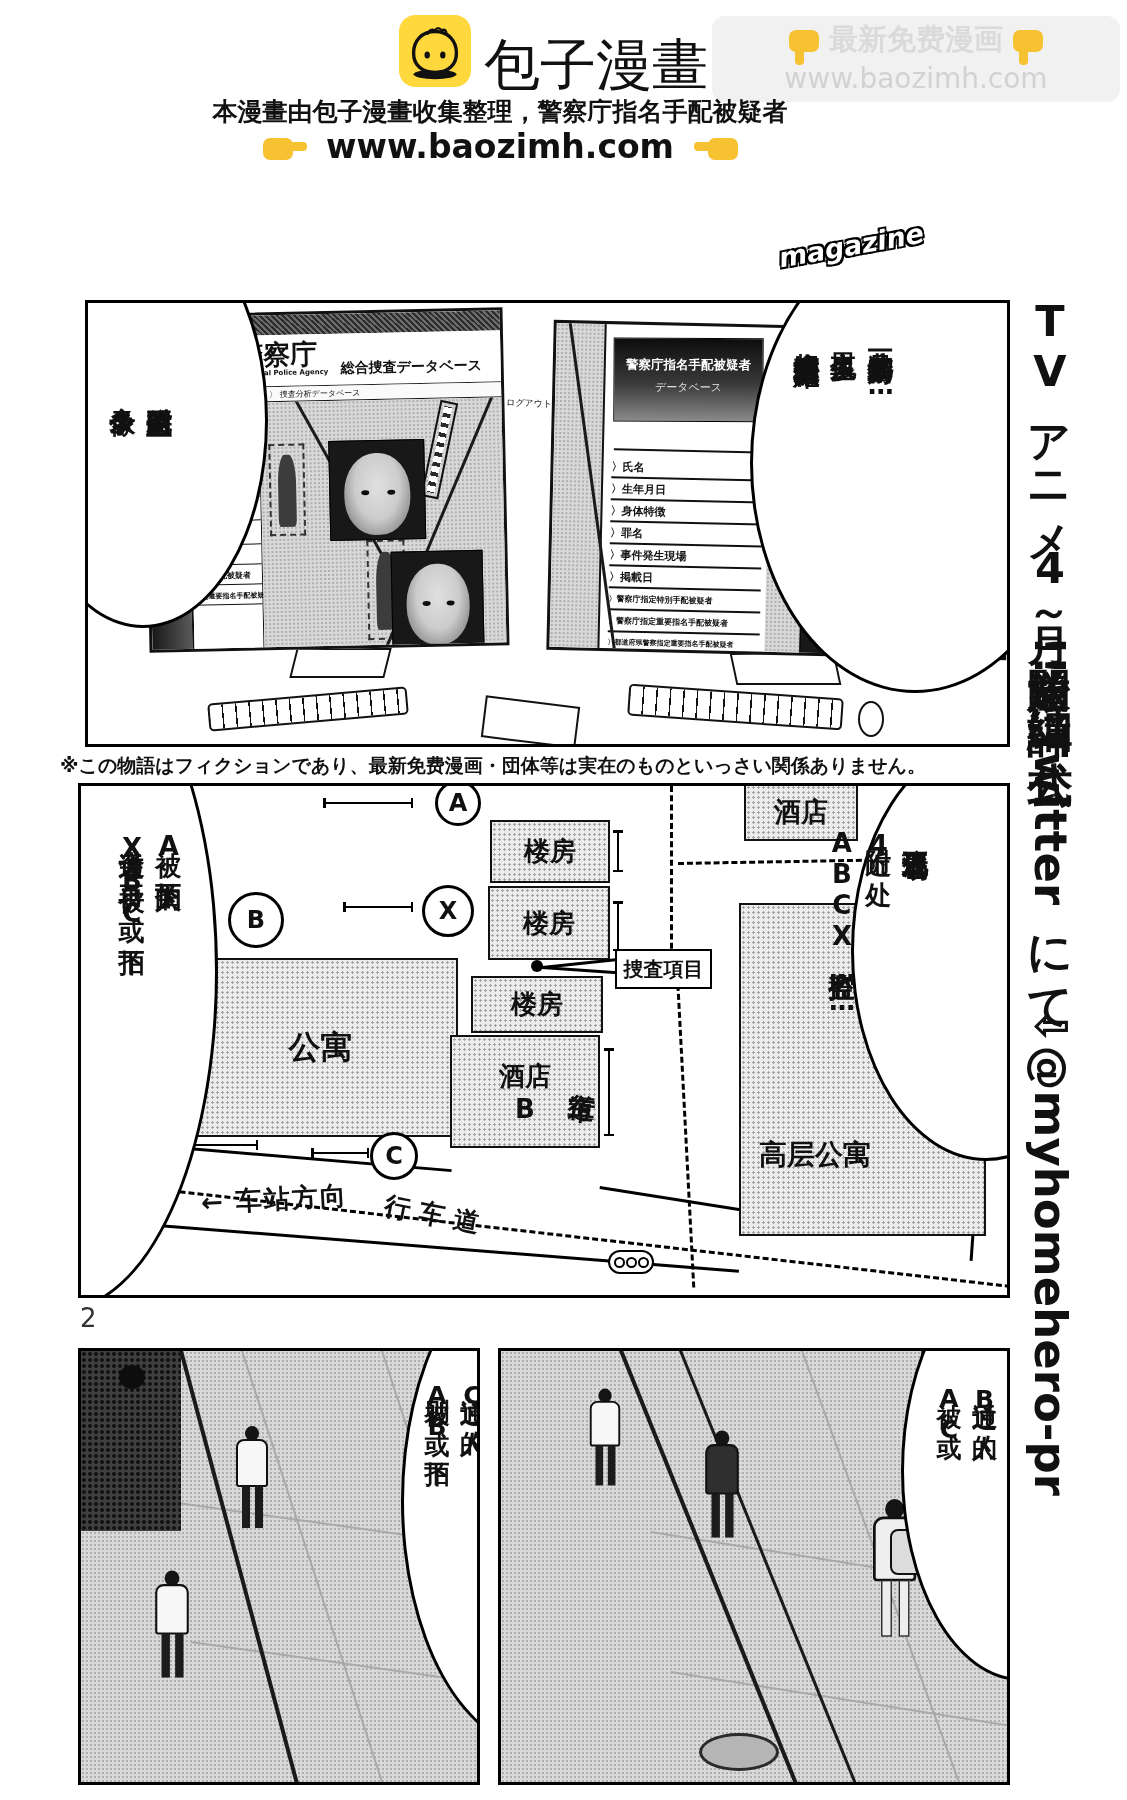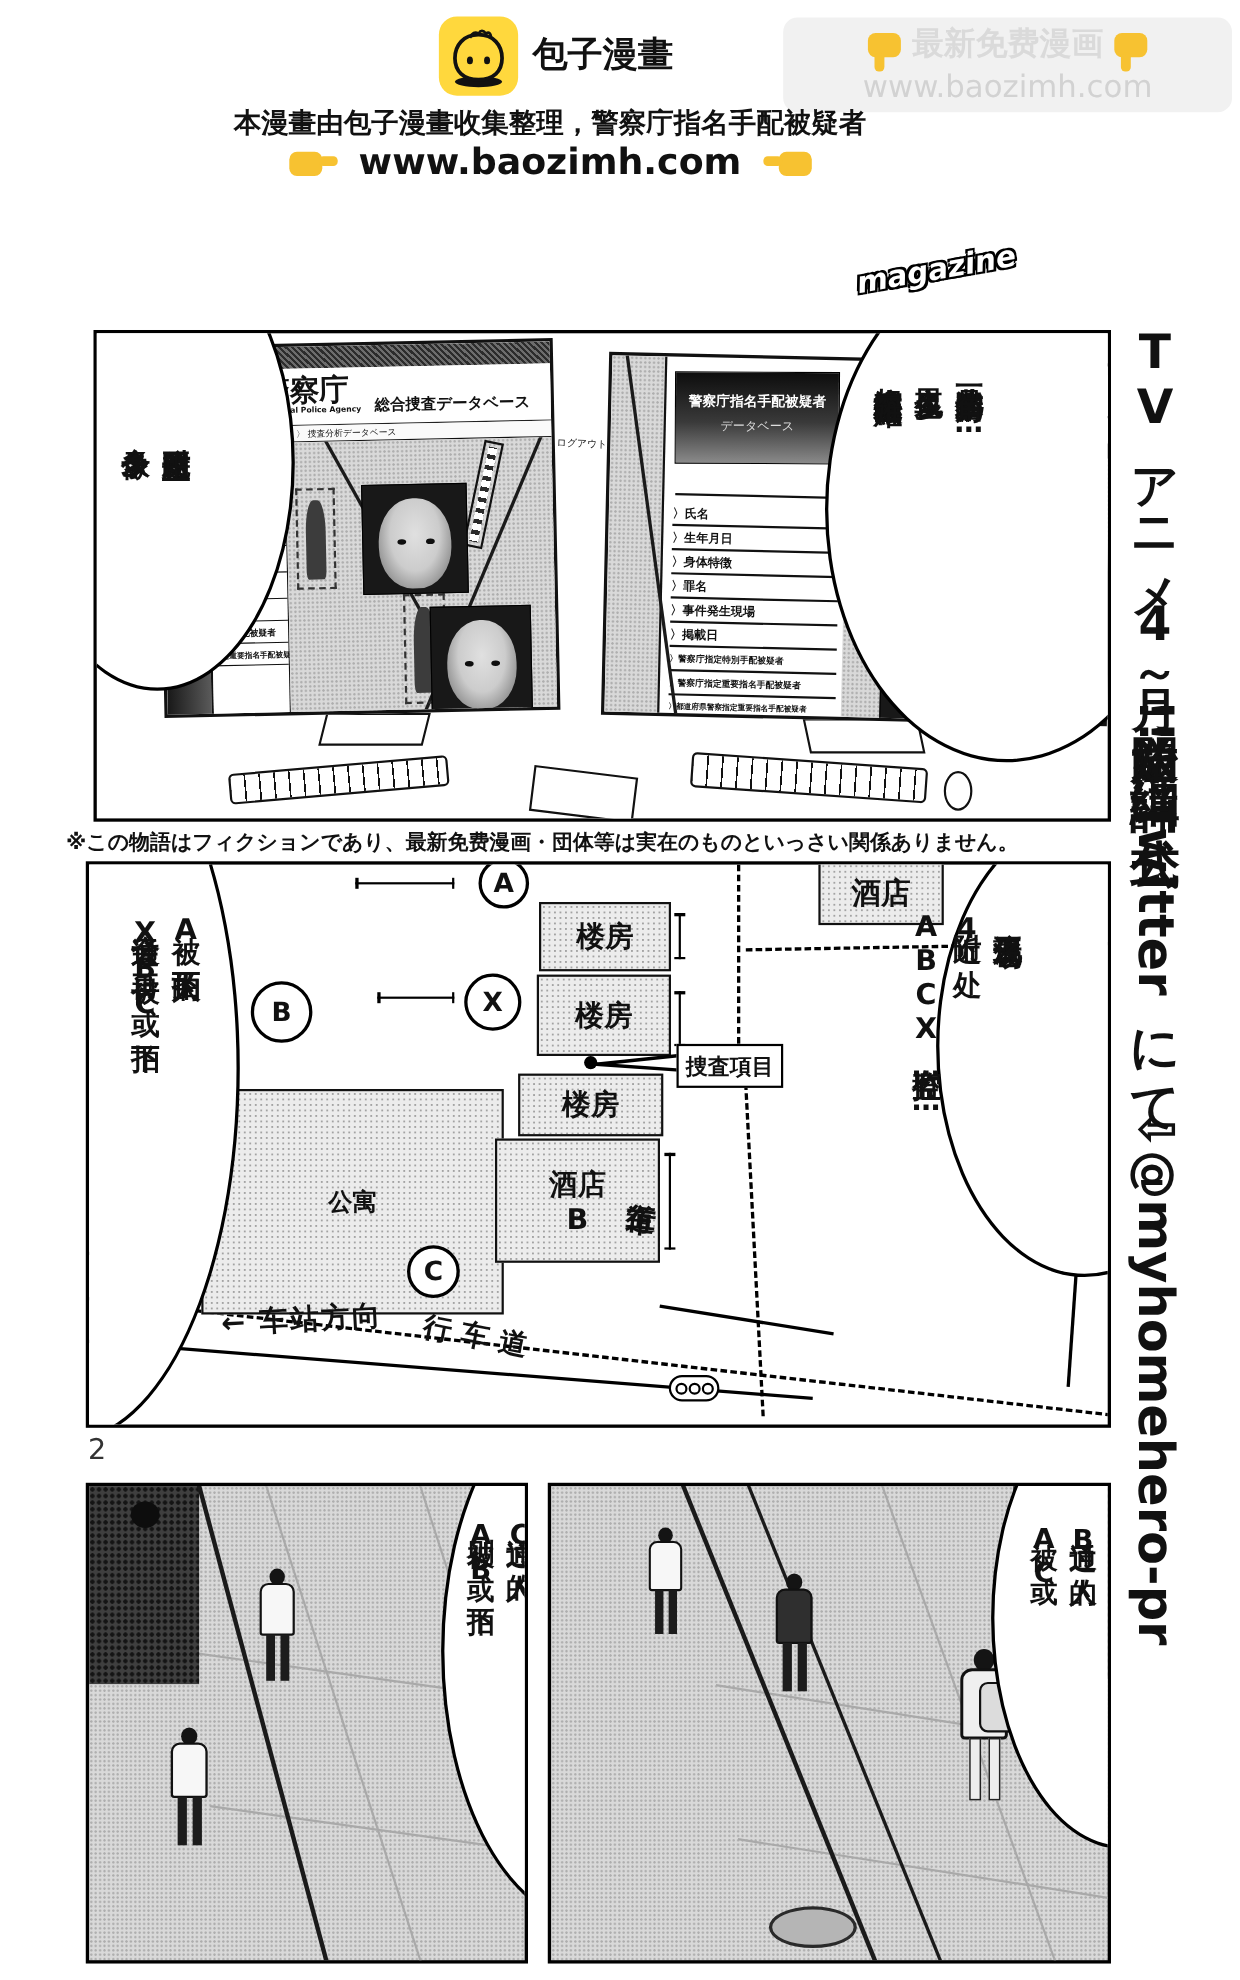--- a/index.html
+++ b/index.html
@@ -60,21 +60,21 @@
 <body>
 
 <svg class="abs" style="left:398px; top:14px;" width="74" height="74" viewBox="0 0 76 76">
   <rect x="1" y="1" width="74" height="74" rx="17" fill="#FFD83D"></rect>
   <ellipse cx="38" cy="62" rx="22" ry="5" fill="#111"></ellipse>
   <path d="M38 18 C52 18 60 28 60 40 C60 52 52 60 38 60 C24 60 16 52 16 40 C16 28 24 18 38 18 Z" fill="#FFD83D" stroke="#111" stroke-width="3.5"></path>
   <path d="M30 21 Q33 14 38 17 Q41 12 45 17 Q49 14 50 21" fill="none" stroke="#111" stroke-width="2.5"></path>
   <ellipse cx="30" cy="42" rx="2.8" ry="3.6" fill="#111"></ellipse>
   <ellipse cx="46" cy="42" rx="2.8" ry="3.6" fill="#111"></ellipse>
 </svg>
-<div class="abs" style="left:484px; top:28px; font-size:32px; font-weight:700;">包子漫畫</div>
+<div class="abs" style="left:484px; top:28px; font-size:56px; font-weight:400;">包子漫畫</div>
 
 <div class="abs" style="left:712px; top:16px; width:408px; height:86px; background:#f1f1f1; border-radius:13px; text-align:center; padding-top:8px;">
   <div style="font-size:29px; font-weight:700; color:#dadada; line-height:1.1;">
     <span class="hand down"></span>
     <span>最新免费漫画</span>
     <span class="hand down"></span>
   </div>
   <div style="font-size:28px; color:#d2d2d2; margin-top:6px;">www.baozimh.com</div>
 </div>
 
@@ -248,38 +248,41 @@
     <div>这儿是新宿的一角……</div>
     <div>夜里人也多</div>
     <div>想缩小嫌疑人的范围很困难</div>
   </div>
 </div>
 
 <div class="abs" style="left:60px; top:753px; font-size:19px; font-weight:700; white-space:nowrap;">※この物語はフィクションであり、最新免费漫画・団体等は実在のものといっさい関係ありません。</div>
 
 <div class="panel" style="left:78px; top:783px; width:932px; height:515px;">
 
-  <div class="bldg" style="left:102px; top:172px; width:275px; height:205px; font-size:22px;margin-top:32px;">
+  <div class="bldg" style="left:102px; top:172px; width:275px; height:179px; font-size:32px;">
     <span>公寓</span>
     </div>
   <div class="bldg" style="left:409px; top:34px; width:120px; height:63px; font-size:26px;">
     <span>楼房</span>
     </div>
   <div class="bldg" style="left:407px; top:100px; width:122px; height:74px; font-size:26px;">
     <span>楼房</span>
     </div>
   <div class="bldg" style="left:390px; top:190px; width:132px; height:57px; font-size:26px;">
     <span>楼房</span>
     </div>
   <div class="bldg" style="left:369px; top:249px; width:150px; height:113px; font-size:26px; flex-direction:column;">
     <span>酒店</span>
       <span>B</span>
     </div>
   <div class="bldg" style="left:663px; top:-3px; width:114px; height:58px; font-size:27px;">
     <span>酒店</span>
+    </div>
+  <div class="bldg" style="left:658px; top:117px; width:247px; height:333px; align-items:flex-end; justify-content:flex-start; font-size:28px;">
+    <span style="margin:0 0 60px 18px;">高层公寓</span>
     </div>
 
   <div class="dlinev" style="left:589px; top:0; height:172px;"></div>
   <div class="dlinev" style="left:594px; top:172px; height:330px; transform:rotate(-3deg);"></div>
   <div class="dline" style="left:597px; top:76px; width:335px; transform:rotate(-1deg);"></div>
   <div class="dline" style="left:0; top:393px; width:945px; transform:rotate(6.5deg);"></div>
   <div class="sline" style="left:0; top:352px; width:372px; height:3px; transform:rotate(4.8deg);"></div>
   <div class="sline" style="left:519px; top:400px; width:160px; height:3px; transform:rotate(9deg);"></div>
   <div class="sline" style="left:0; top:432px; width:660px; height:3px; transform:rotate(4.5deg);"></div>
   <div class="sline" style="left:898px; top:340px; width:3px; height:135px; transform:rotate(4deg);"></div>

